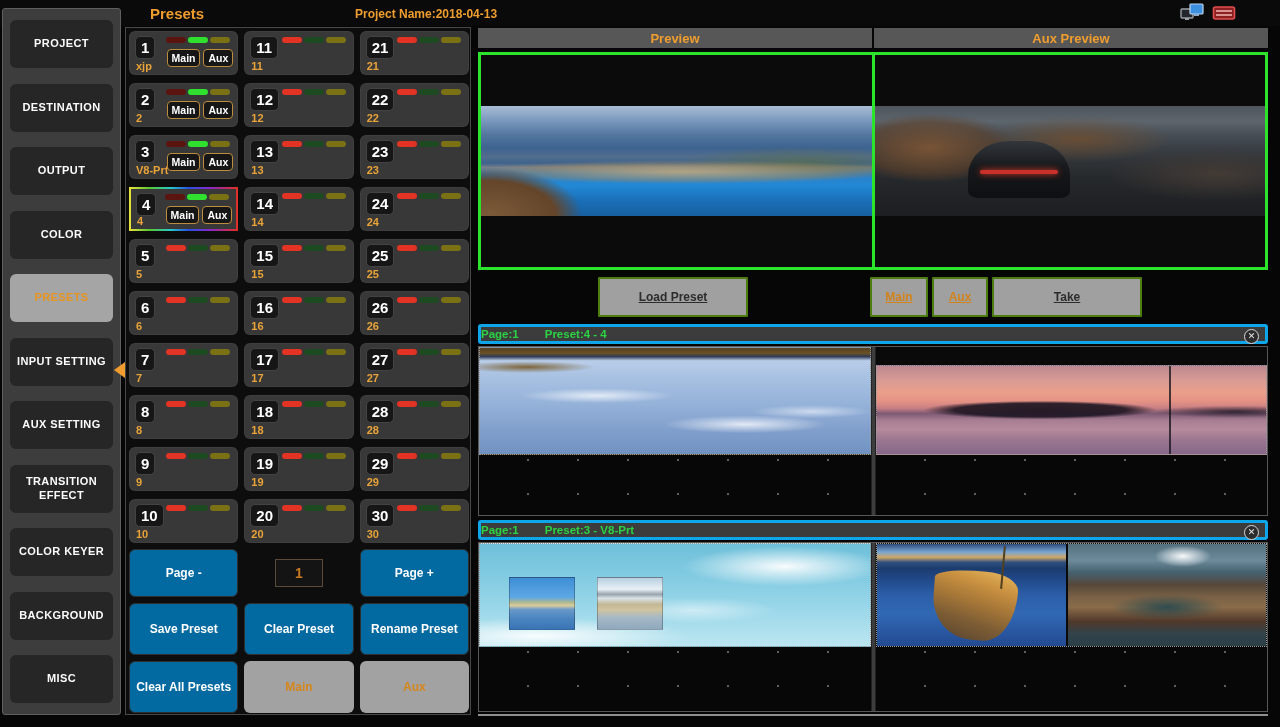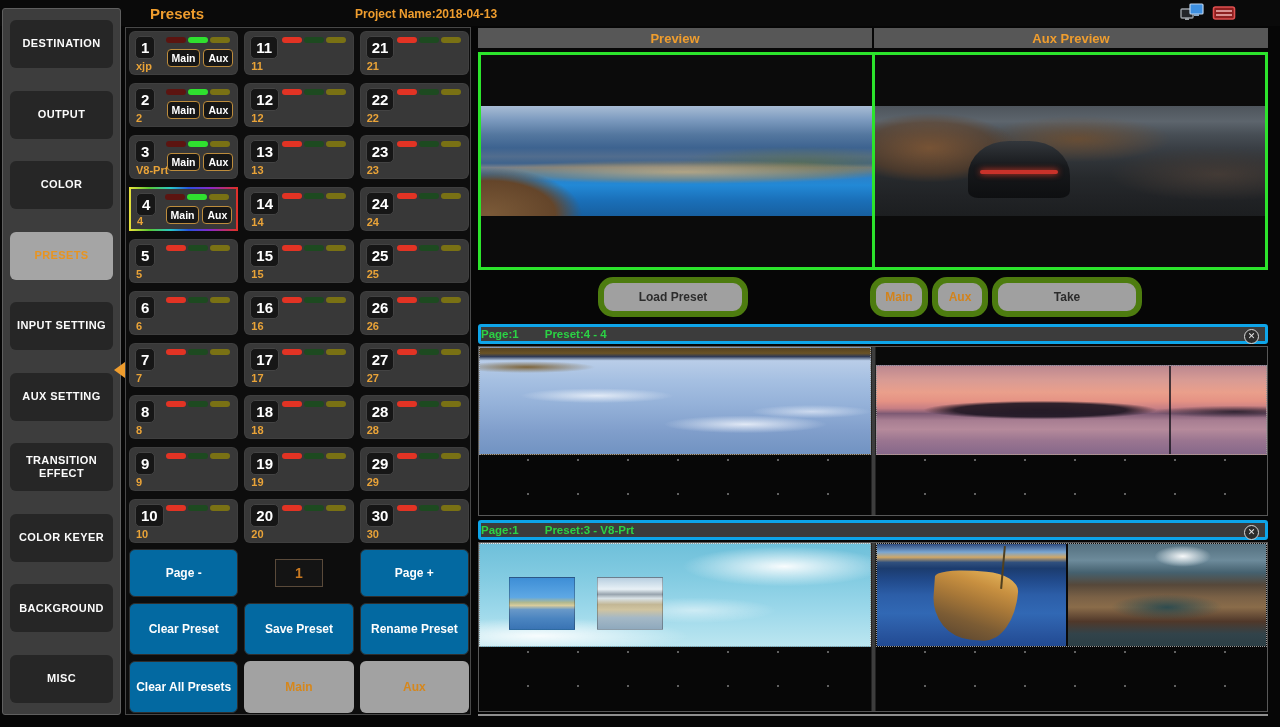--- a/index.html
+++ b/index.html
@@ -140,22 +140,22 @@
       border-radius:54% 46% 44% 56% / 14% 30% 86% 70%; transform:rotate(4deg); }
   .img-boat::after { content:""; position:absolute; left:66%; top:2%; width:2px; height:42%;
       background:#50401f; transform:rotate(5deg); }
   .img-canyon { position:relative; width:51%; height:100%;
       background:
       radial-gradient(ellipse 22% 16% at 58% 12%, rgba(255,255,255,.95), rgba(220,230,235,.4) 45%, rgba(0,0,0,0) 65%),
       radial-gradient(ellipse 40% 18% at 50% 62%, rgba(30,70,80,.85), rgba(0,0,0,0) 70%),
       linear-gradient(180deg,#54707f 0%,#6d8b9b 16%,#45616f 28%,#56483a 40%,#7a6146 52%,#8a6c4a 62%,#50382a 76%,#32434a 88%,#2c3f46 100%); }
 
   
-  .gbtn { position:absolute; height:40px; background:#a0a0a0; border:6px solid #4d7c0f; border-radius:15px;
-      color:#2c2c2c; font-size:12px; font-weight:bold; cursor:pointer; font-family:inherit; }
+  .gbtn { position:absolute; height:40px; background:#a0a0a0; border:2px solid #4d7c0f; border-radius:1px;
+      color:#2c2c2c; font-size:12px; font-weight:bold; cursor:pointer; font-family:inherit;text-decoration:underline; }
   .gbtn.orange { color:#d2831c; }
   .bottom-strip { position:absolute; left:0; top:686px; width:790px; height:2px; background:#8f8f8f; }
 </style>
 </head>
 <body>
 
 <div class="app">
 
   <div class="titlebar">
     <span class="tb-title">Presets</span>
@@ -170,20 +170,23 @@
       <svg class="tb-icon" viewBox="0 0 24 19">
         <rect x="1.5" y="4" width="21" height="12" rx="2" fill="#8c1f1f" stroke="#e05050" stroke-width="1.6"></rect>
         <rect x="4" y="7" width="16" height="2" fill="#d89090"></rect>
         <rect x="4" y="11" width="16" height="2" fill="#d89090"></rect>
       </svg>
     </div>
   </div>
 
   <div class="sidebar">
 
+  <div class="sb-item">
+        <span>PROJECT</span>
+      </div>
       <div class="sb-item">
         <span>DESTINATION</span>
       </div>
       <div class="sb-item">
         <span>OUTPUT</span>
       </div>
       <div class="sb-item">
         <span>COLOR</span>
       </div>
       <div class="sb-item active">
@@ -526,22 +529,22 @@
   </div>
       </div>
 
     <div class="preset-controls">
       <button class="ctl-btn">Page -</button>
       <div class="page-num-wrap">
         <input class="page-num" value="1" style="">
       </div>
       <button class="ctl-btn">Page +</button>
 
+      <button class="ctl-btn">Save Preset</button>
       <button class="ctl-btn">Clear Preset</button>
-      <button class="ctl-btn">Save Preset</button>
       <button class="ctl-btn">Rename Preset</button>
 
       <button class="ctl-btn">Clear All Presets</button>
       <button class="ctl-btn lit">Main</button>
       <button class="ctl-btn lit">Aux</button>
     </div>
   </div>
 
   <div class="right-panel">
 

